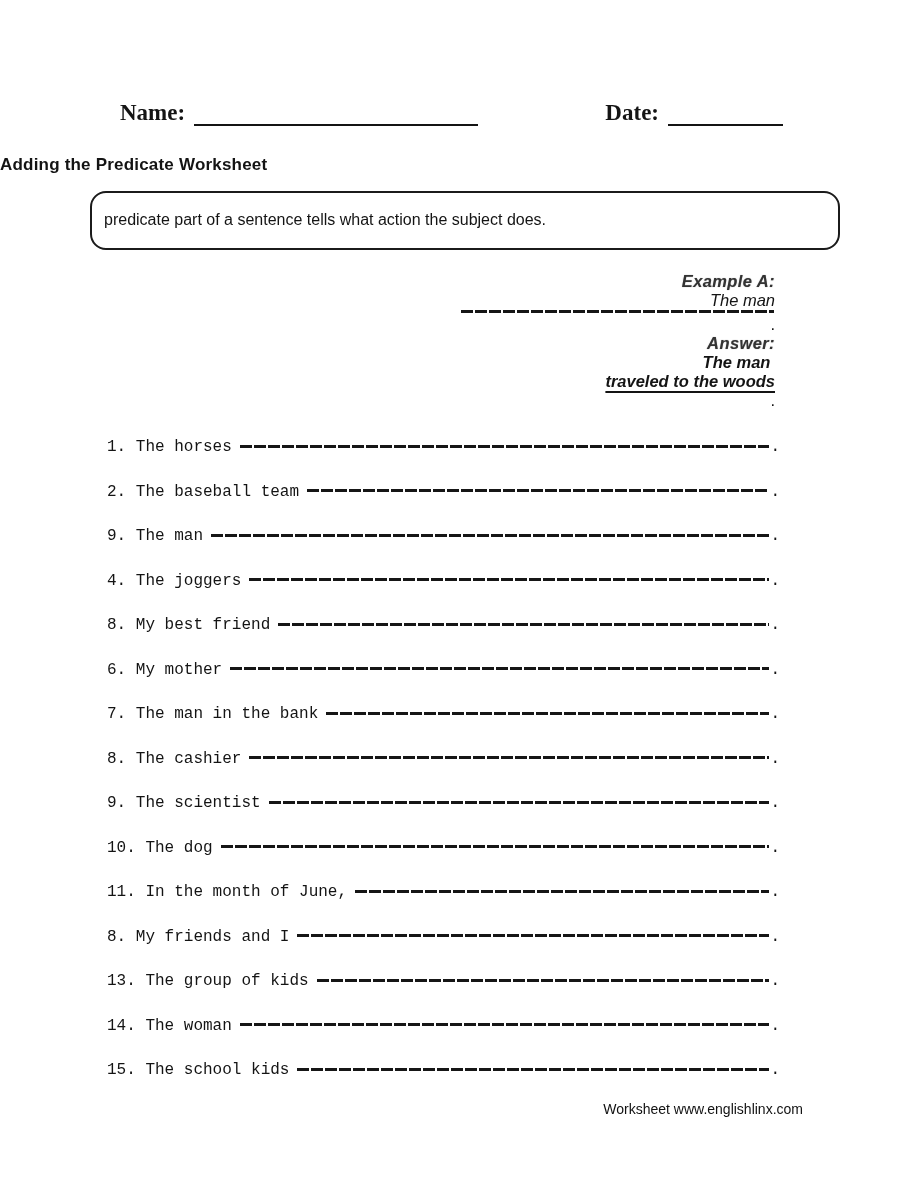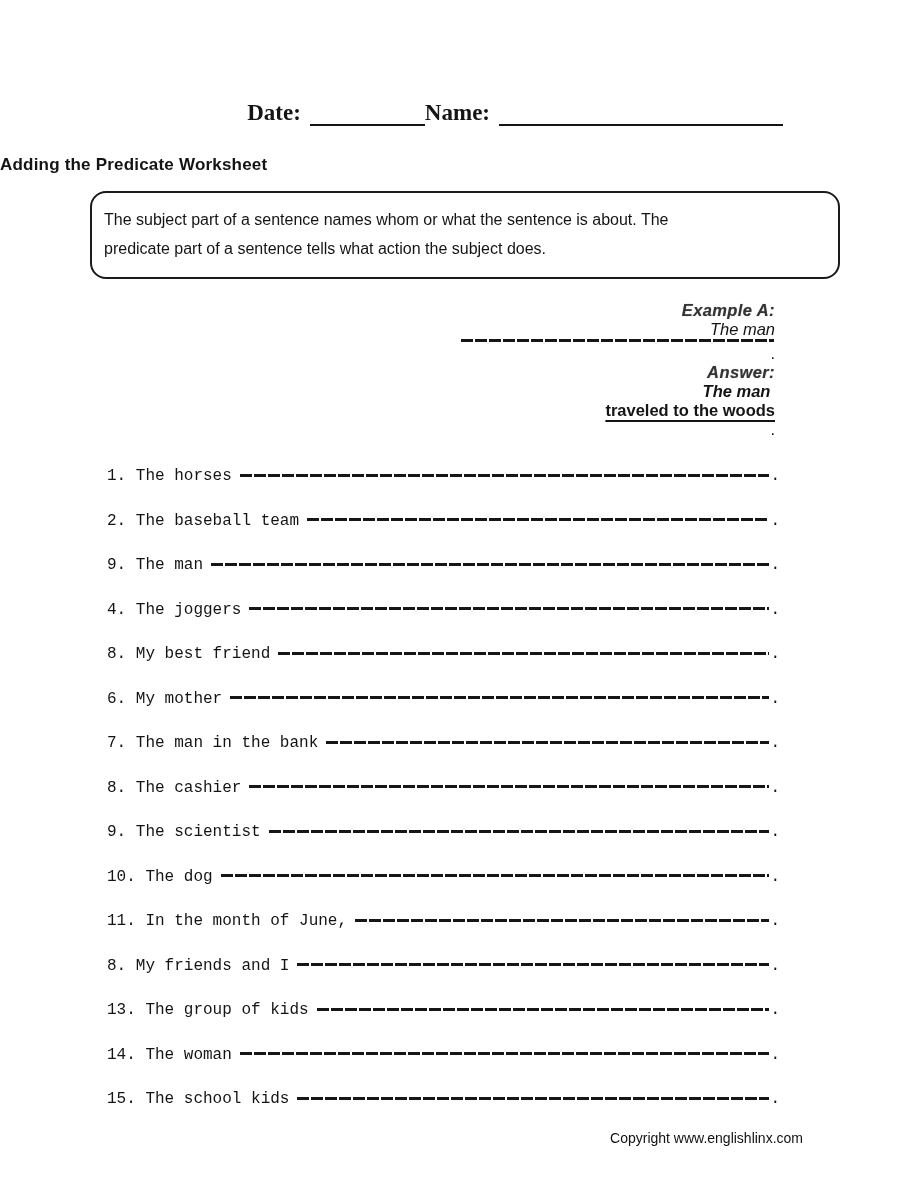--- a/index.html
+++ b/index.html
@@ -68,21 +68,21 @@
   .answer-row { margin-top: 0; }
   .italic-label { font-style: italic; font-weight: 600; }
   .ex-prefix { font-style: italic; margin-left: 8px; white-space: pre; }
   .ans-prefix { font-style: italic; font-weight: 600; margin-left: 8px; white-space: pre; }
   .ex-blank {
     width: 313px; height: 3px;
     margin: 0 1px 2px 8px;
     background: repeating-linear-gradient(90deg, #161616 0 12px, rgba(0,0,0,0) 12px 14px);
   }
   .ans-underlined {
-    font-weight: 600;
+    font-style: italic; font-weight: 600;
     text-decoration: underline;
     text-decoration-thickness: 2px;
     text-underline-offset: 4px;
   }
 
   
   .items { margin: 27px 130px 0 107px; }
   .item {
     display: flex; align-items: center;
     height: 20px; margin-bottom: 24.5px;
@@ -106,34 +106,33 @@
     font-size: 14px;
     color: #111111;
   }
 </style>
 </head>
 <body>
 
 <div class="page">
 
   <div class="header-row">
+    <div class="field-group">
+      <span>Name:</span>
+      <span class="write-line name-line"></span>
+    </div>
     <div class="field-group date-group">
       <span>Date:</span>
       <span class="write-line date-line"></span>
     </div>
-    <div class="field-group">
-      <span>Name:</span>
-      <span class="write-line name-line"></span>
-    </div>
   </div>
 
   <h1 class="title">Adding the Predicate Worksheet</h1>
 
   <div class="info-box">
-    <div class="info-line">The subject part of a sentence names whom or what the sentence is about. The</div>
     <div class="info-line">predicate part of a sentence tells what action the subject does.</div>
   </div>
 
 
   <div class="example-row">
     <span class="fuzzy-label italic-label">Example A:</span>
     <span class="ex-prefix">The man</span>
     <span class="ex-blank"></span>
     <span class="period">.</span>
   </div>
@@ -216,15 +215,15 @@
       <span class="item-blank"></span>
       <span class="period">.</span>
     </div>
     <div class="item">
       <span class="item-text">15. The school kids</span>
       <span class="item-blank"></span>
       <span class="period">.</span>
     </div>
   </div>
 
-  <div class="footer">Copyright www.englishlinx.com</div>
+  <div class="footer">Worksheet www.englishlinx.com</div>
 
 </div>
 
 </body></html>

